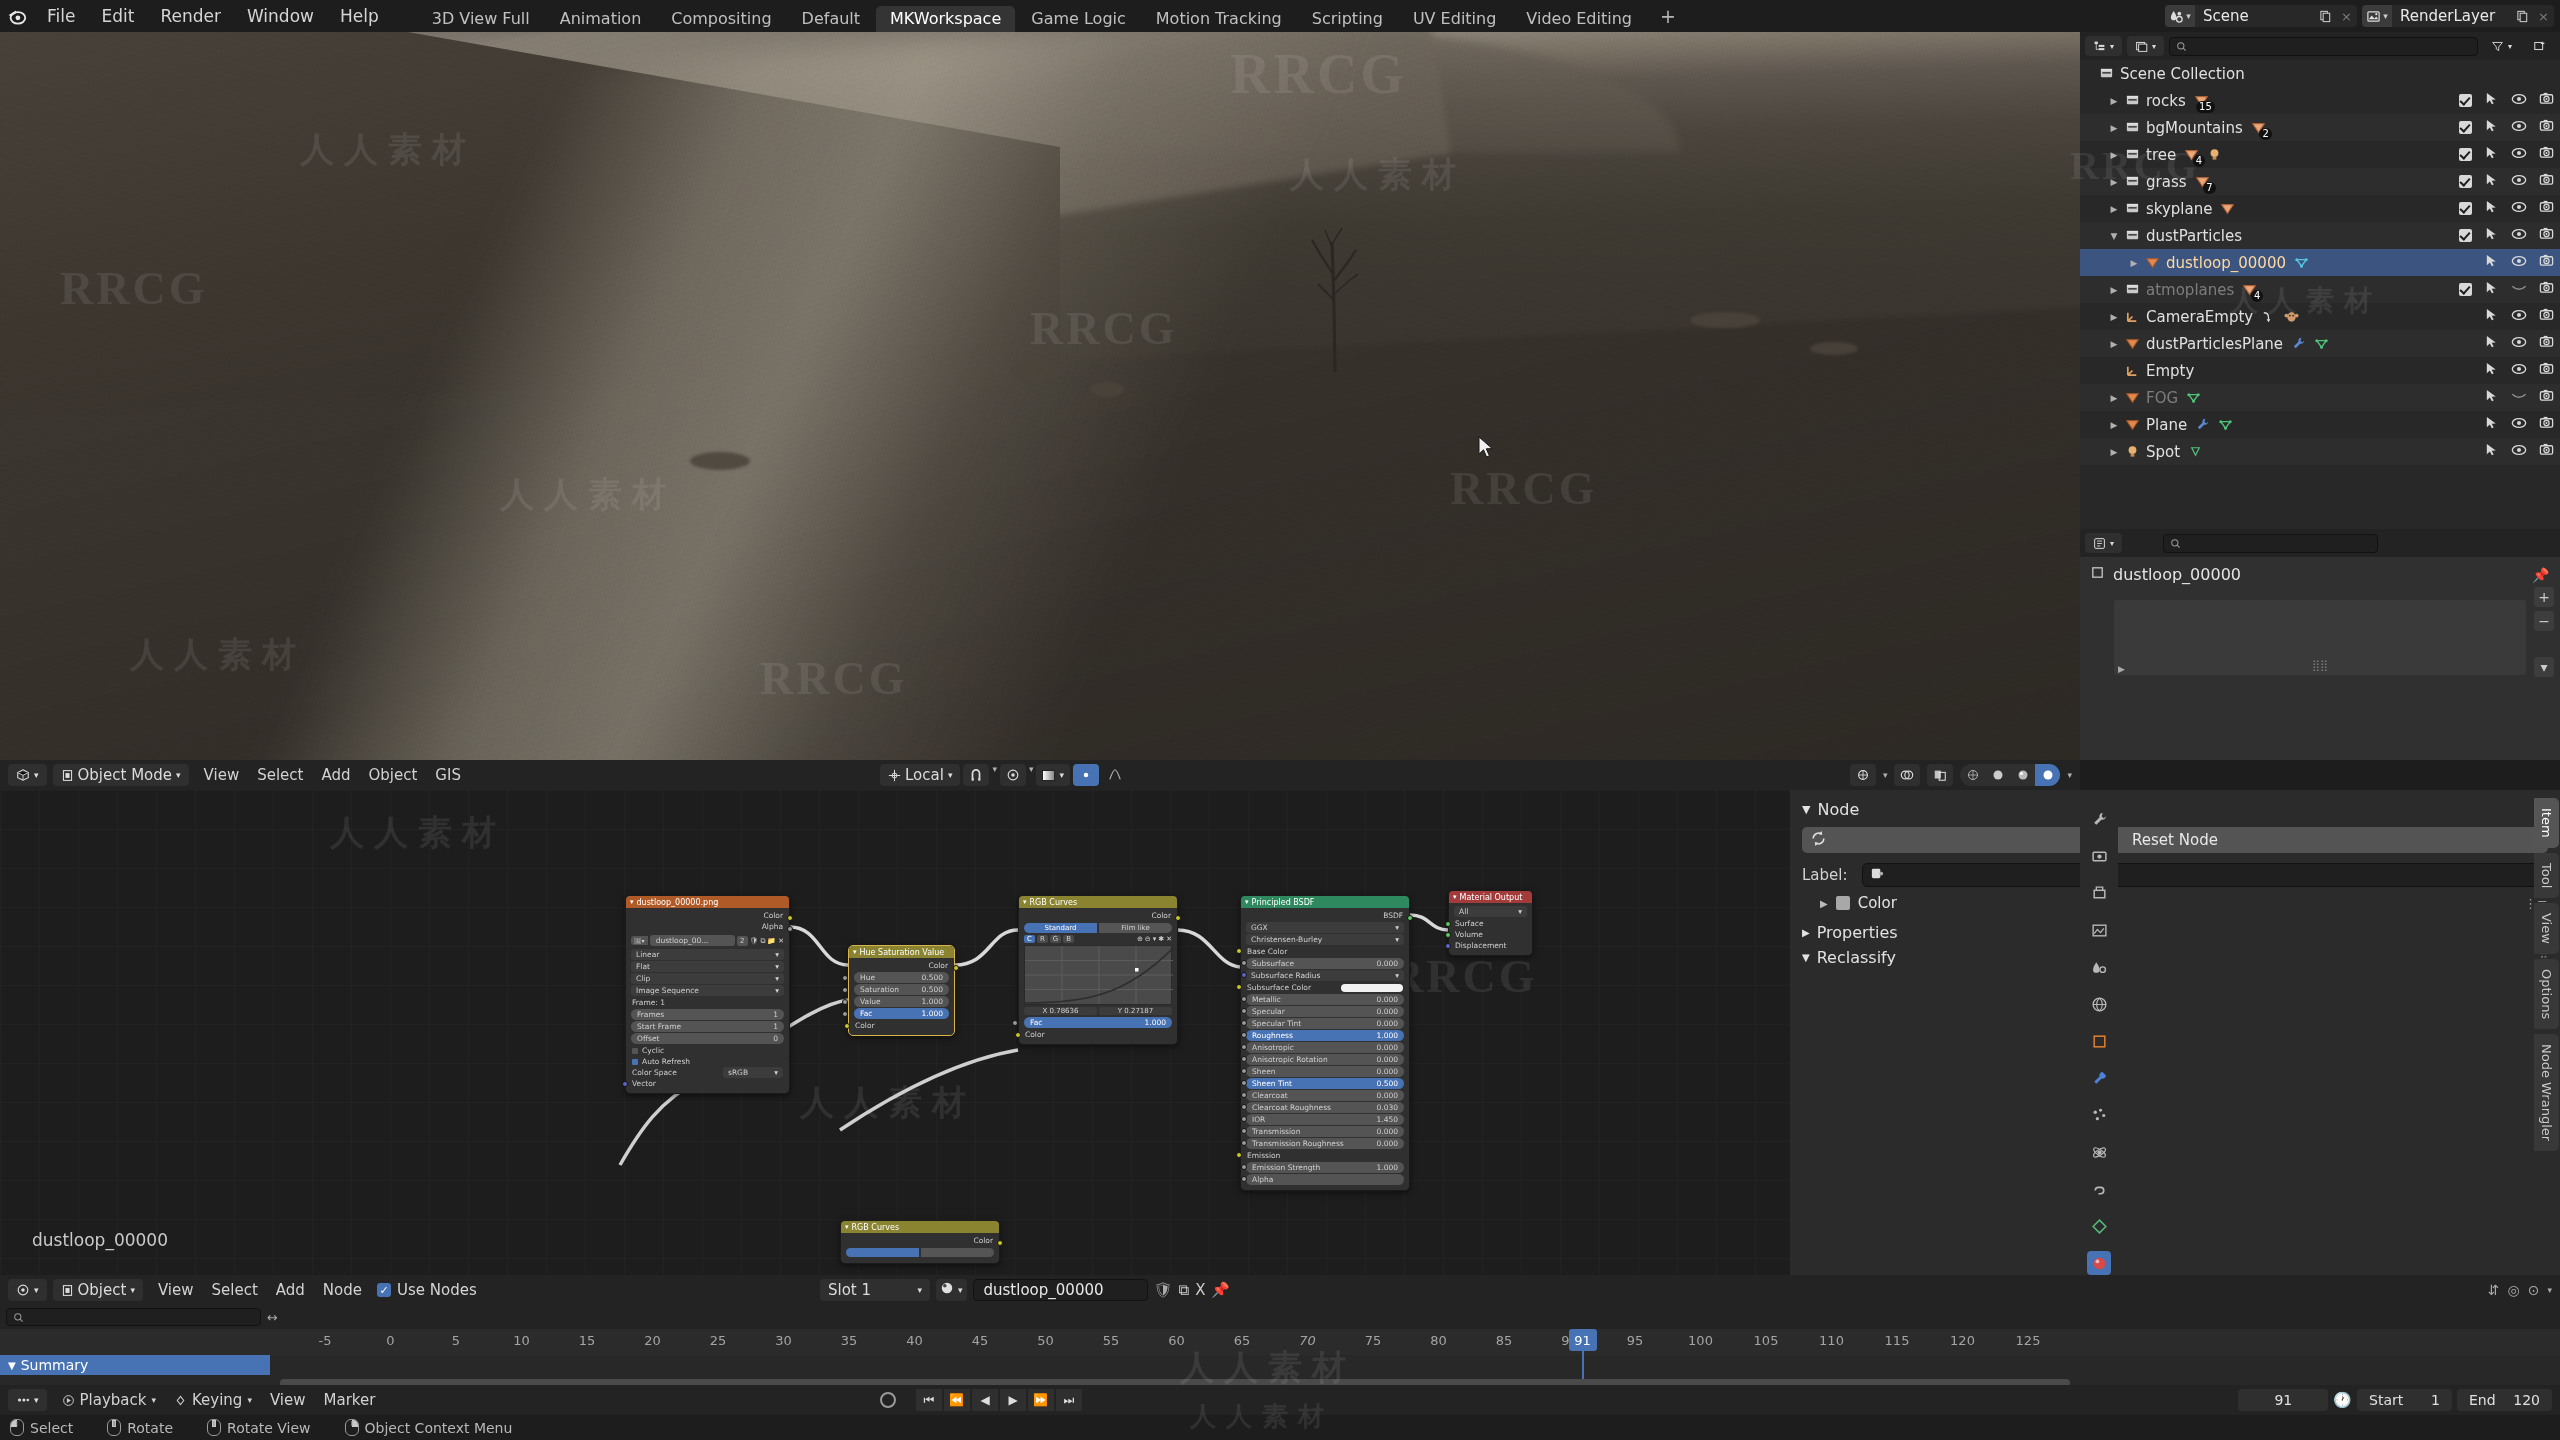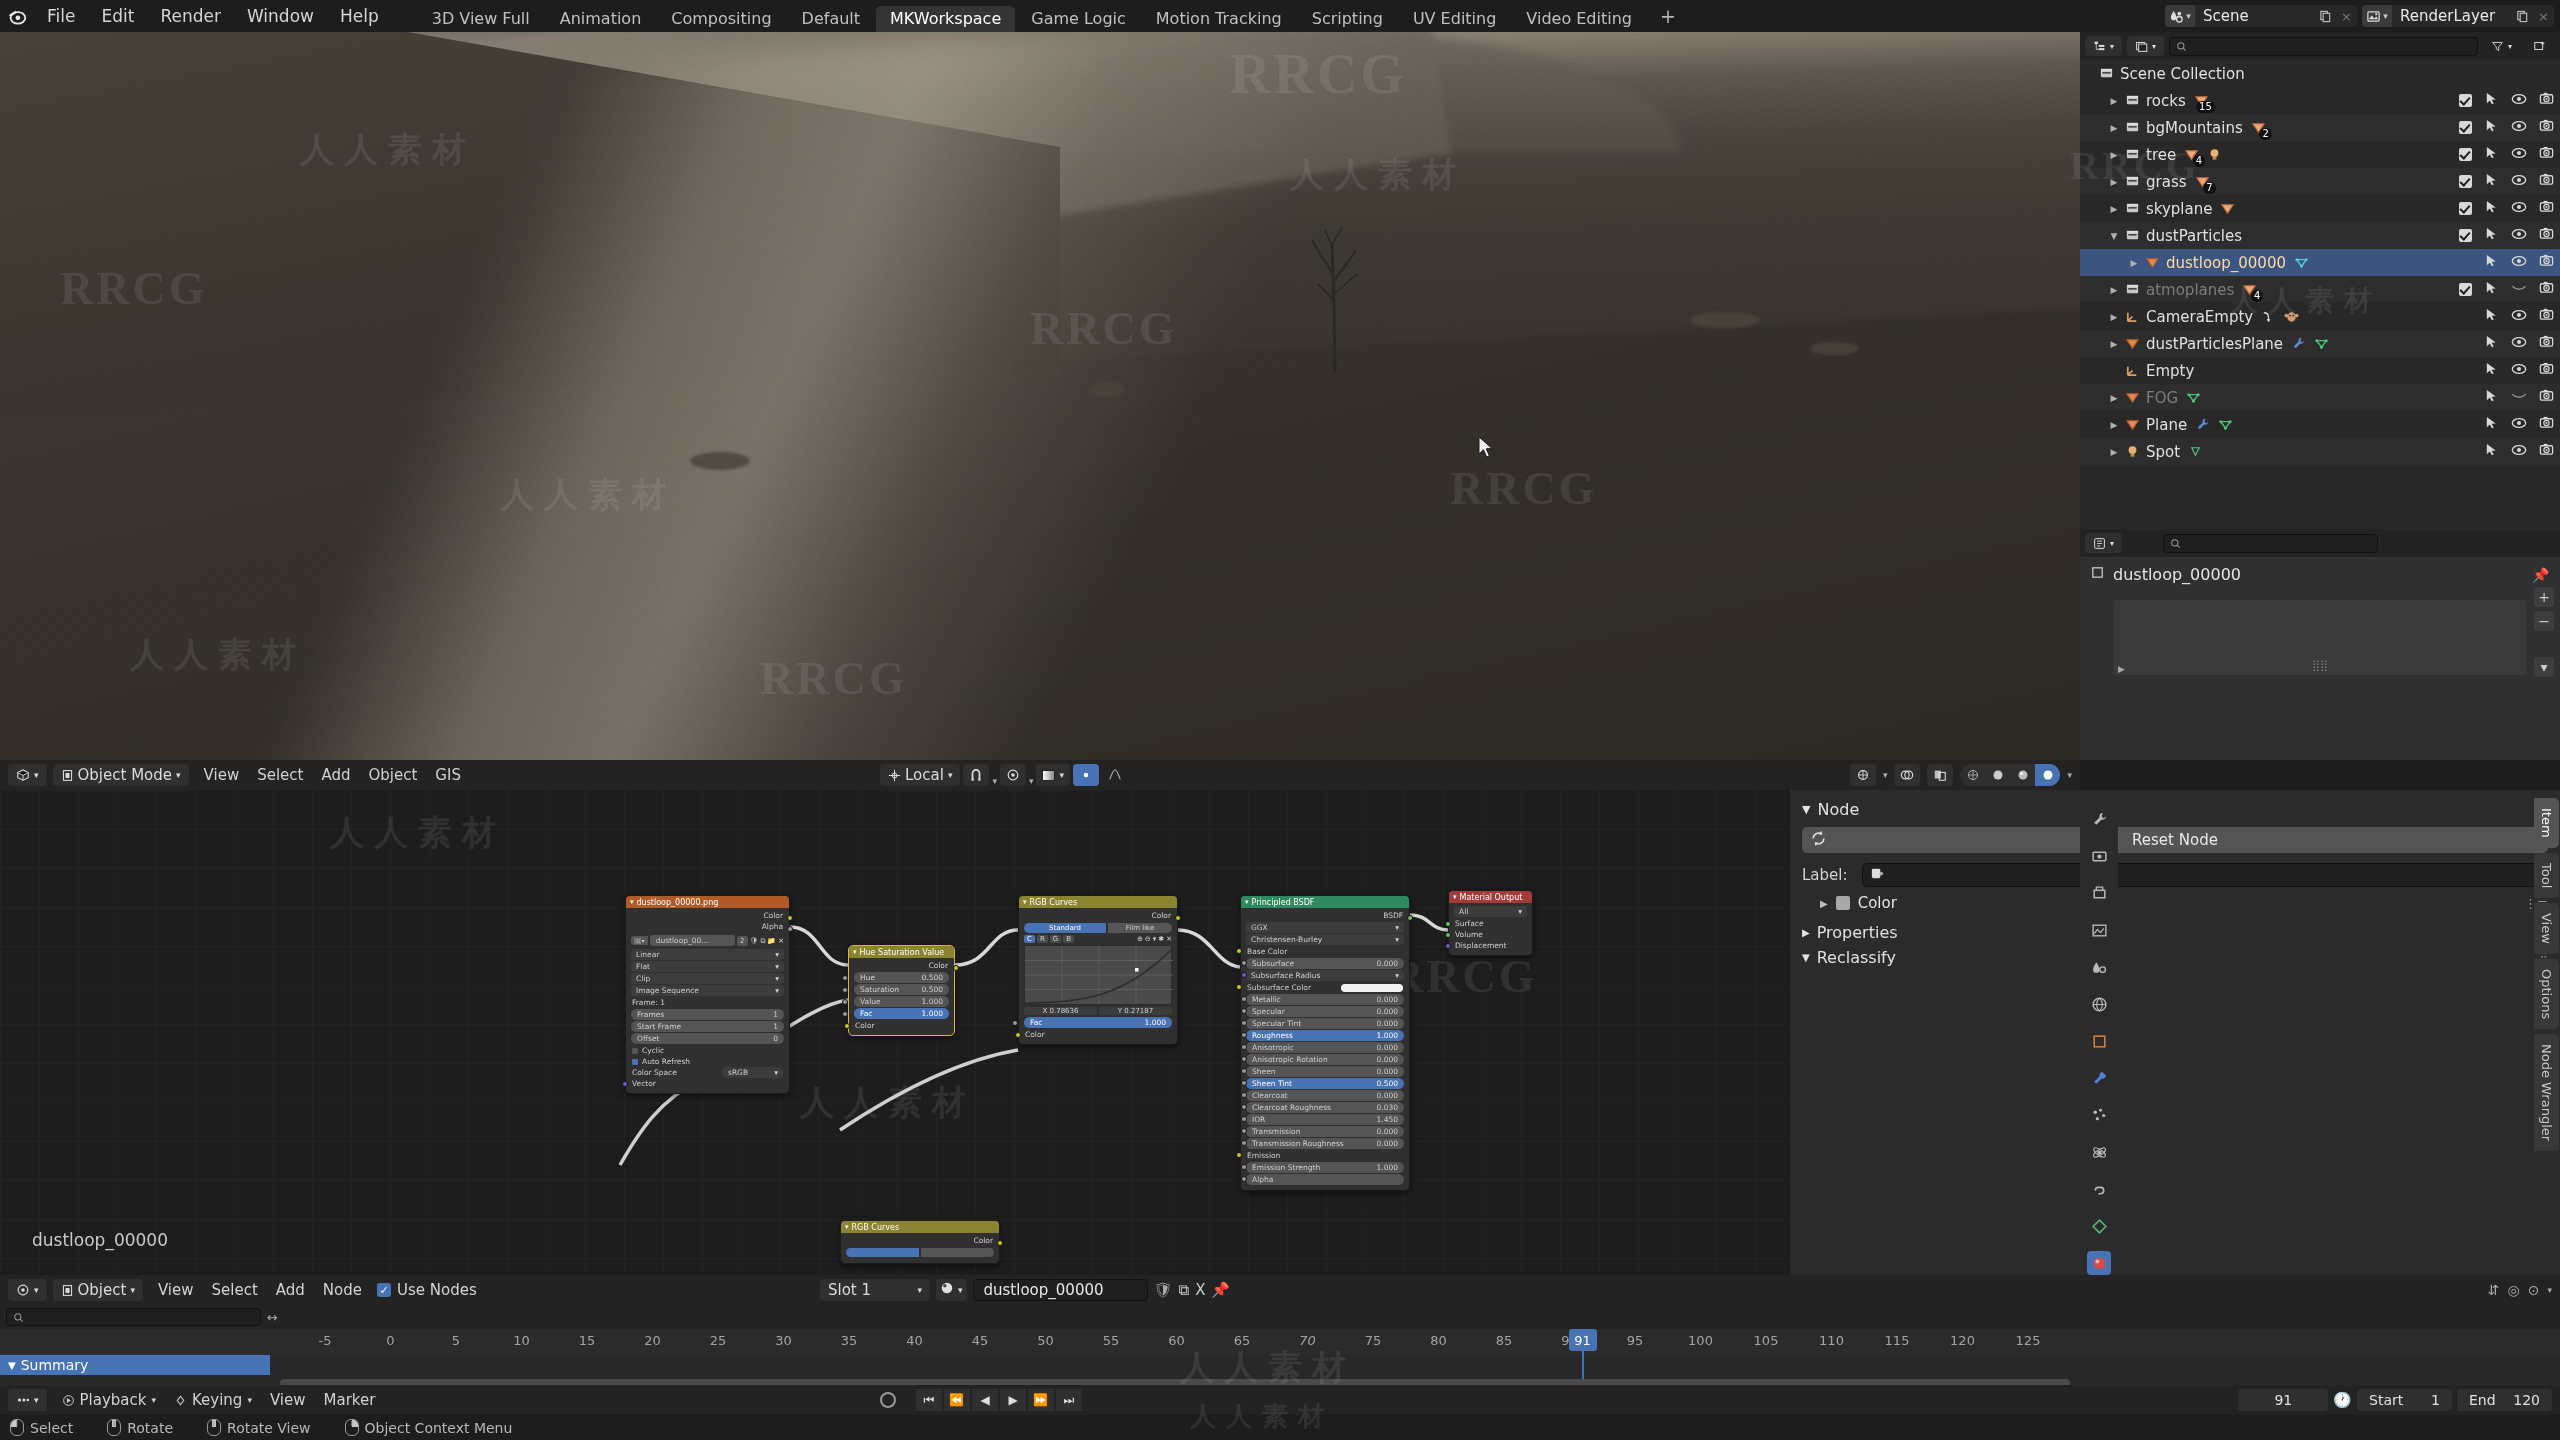--- a/index.html
+++ b/index.html
@@ -320,21 +320,21 @@
       <span style="font-size:9px">▾</span>
     </div>
     <div id="vp-menus" style="display:flex;margin-left:6px">
         <div class="hdr-btn">View</div>
         <div class="hdr-btn">Select</div>
         <div class="hdr-btn">Add</div>
         <div class="hdr-btn">Object</div>
         <div class="hdr-btn">GIS</div>
       </div>
 
-    <div style="margin-left:auto;display:flex;align-items:flex-end;gap:3px;position:absolute;left:880px">
+    <div style="margin-left:auto;display:flex;align-items:flex-start;gap:3px;position:absolute;left:880px">
       <div class="hdr-box">
         <svg width="13" height="13" viewBox="0 0 16 16">
             <path d="M8 1 L8 15 M1 8 L15 8" stroke="#dcdcdc" stroke-width="1.2"></path>
             <circle cx="8" cy="8" r="3" fill="none" stroke="#dcdcdc" stroke-width="1.2"></circle>
           </svg>
         <span>Local</span>
         <span style="font-size:9px">▾</span>
       </div>
       <div class="hdr-ico">
         <svg width="14" height="14" viewBox="0 0 16 16">
@@ -545,21 +545,21 @@
       <div class="node-hdr" style="background:#8a8330">
         <span style="font-size:7px">▾</span>
         <span>RGB Curves</span>
       </div>
       <div class="node-body">
         <div class="nrow" style="justify-content:flex-end">
           <span>Color</span>
           <div class="sock yellow" style="right:-4px;top:19px"></div>
         </div>
         <div style="display:flex;margin:2px 5px;gap:2px">
-          <div style="flex:1;background:#4772b3;border-radius:6px 0 0 6px;text-align:center;font-size:7px;color:#fff;padding:1px 9px"><span>Standard</span></div>
+          <div style="flex:1;background:#4772b3;border-radius:6px 0 0 6px;text-align:center;font-size:7px;color:#fff;padding:1px 0"><span>Standard</span></div>
           <div style="flex:1;background:#555;border-radius:0 6px 6px 0;text-align:center;font-size:7px;padding:1px 0"><span>Film like</span></div>
         </div>
         <div style="display:flex;margin:2px 5px;align-items:center;gap:2px">
           <span style="background:#4772b3;color:#fff;border-radius:2px;padding:0 3px;font-size:7px">C</span>
           <span style="background:#4a4a4a;border-radius:2px;padding:0 3px;font-size:7px">R</span>
           <span style="background:#4a4a4a;border-radius:2px;padding:0 3px;font-size:7px">G</span>
           <span style="background:#4a4a4a;border-radius:2px;padding:0 3px;font-size:7px">B</span>
           <span style="flex:1"></span>
           <span style="font-size:7px">⊕</span>
           <span style="font-size:7px">⊖</span>

